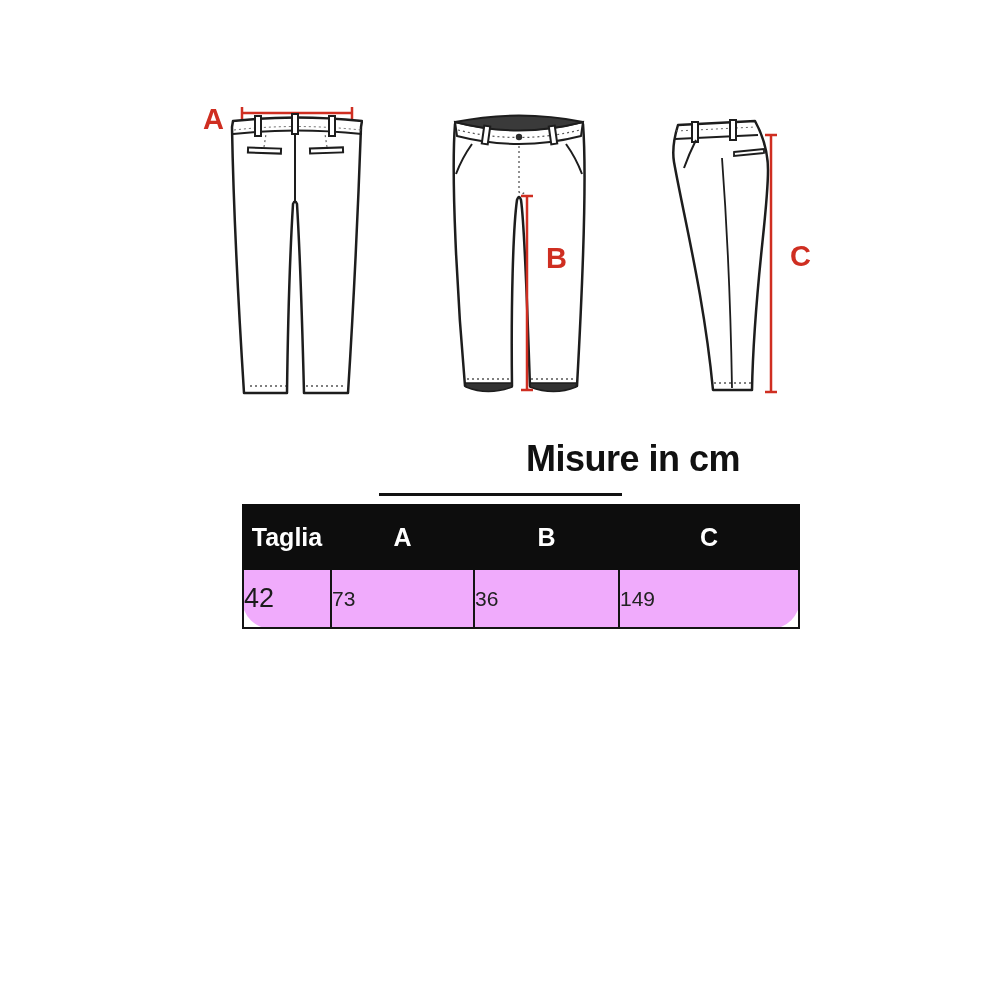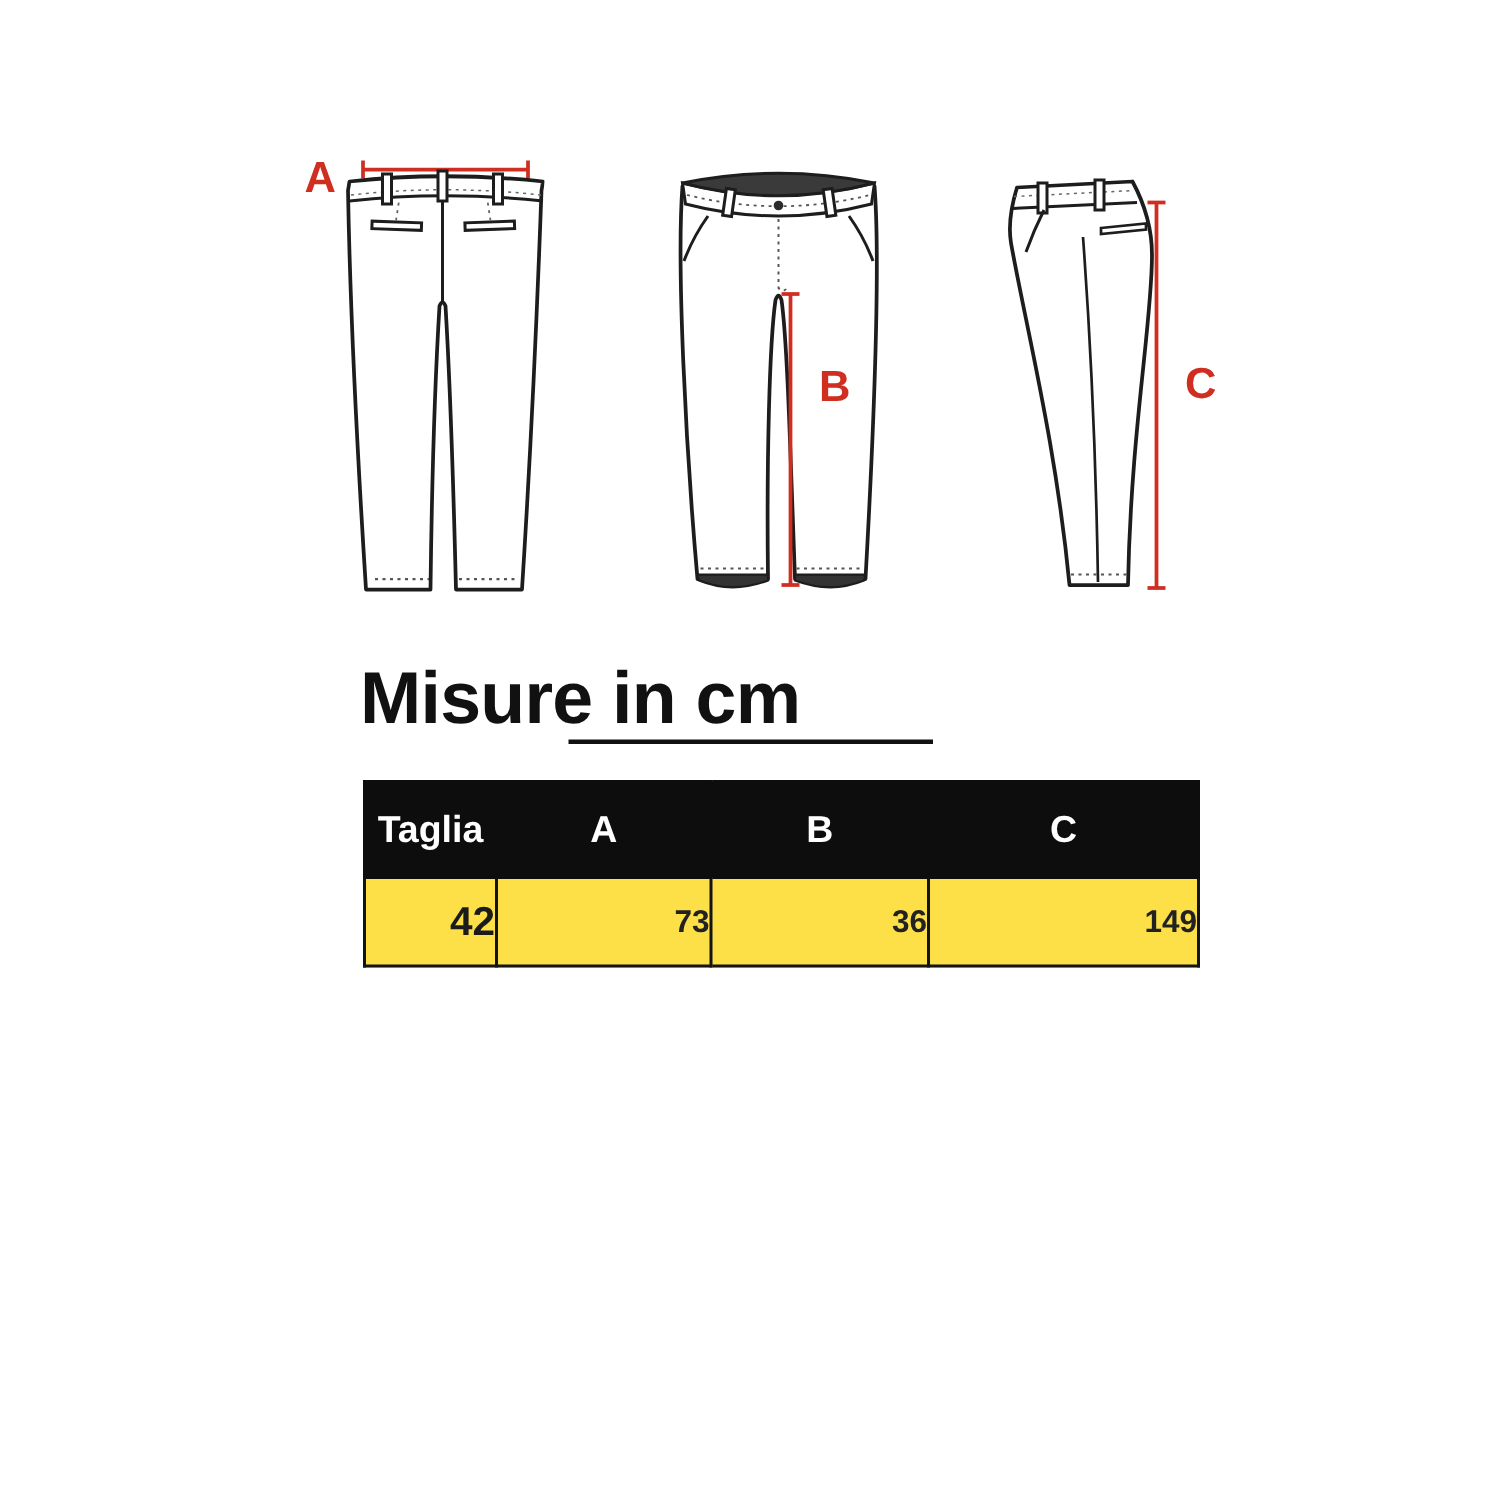--- a/index.html
+++ b/index.html
@@ -13,44 +13,45 @@
   .measure-label {
     position:absolute;
     color:#cf2e21;
     font-size:29px;
     font-weight:800;
     line-height:1;
     letter-spacing:0;
   }
   .page-title {
     position:absolute; left:240px; top:438px; width:500px;
-    text-align:left;
-    font-size:49px; font-weight:800; color:#111111;
+    text-align:right;
+    font-size:36px; font-weight:800; color:#111111;
     letter-spacing:-0.5px;
   }
   .title-underline {
     position:absolute; left:379px; top:493px;
     width:243px; height:3px; background:#111111;
   }
   table.size-table {
-    position:absolute; left:242px; top:520px;
+    position:absolute; left:242px; top:504px;
     width:556px;
     border-collapse:collapse; table-layout:fixed;
-    background:#fde047;
+    background:#f0abfc;
+    border-radius:30px;
   }
   .size-table th {
     background:#0d0d0d; color:#ffffff;
     height:62px; font-size:25px; font-weight:800;
     text-align:center; vertical-align:middle;
     border:2px solid #0d0d0d; padding:0;
   }
   .size-table td {
     height:57px; border:2px solid #141414;
-    text-align:right; vertical-align:middle;
-    font-size:21px; font-weight:700; color:#222222; padding:0;
+    text-align:left; vertical-align:middle;
+    font-size:21px; font-weight:400; color:#222222; padding:0;
   }
   .size-table td.size-col { font-size:27px; color:#1b1b1b; }
 </style>
 </head>
 <body>
 
 <div class="canvas">
 
   <div class="measure-label" style="left:203px; top:105px;">A</div>
 

